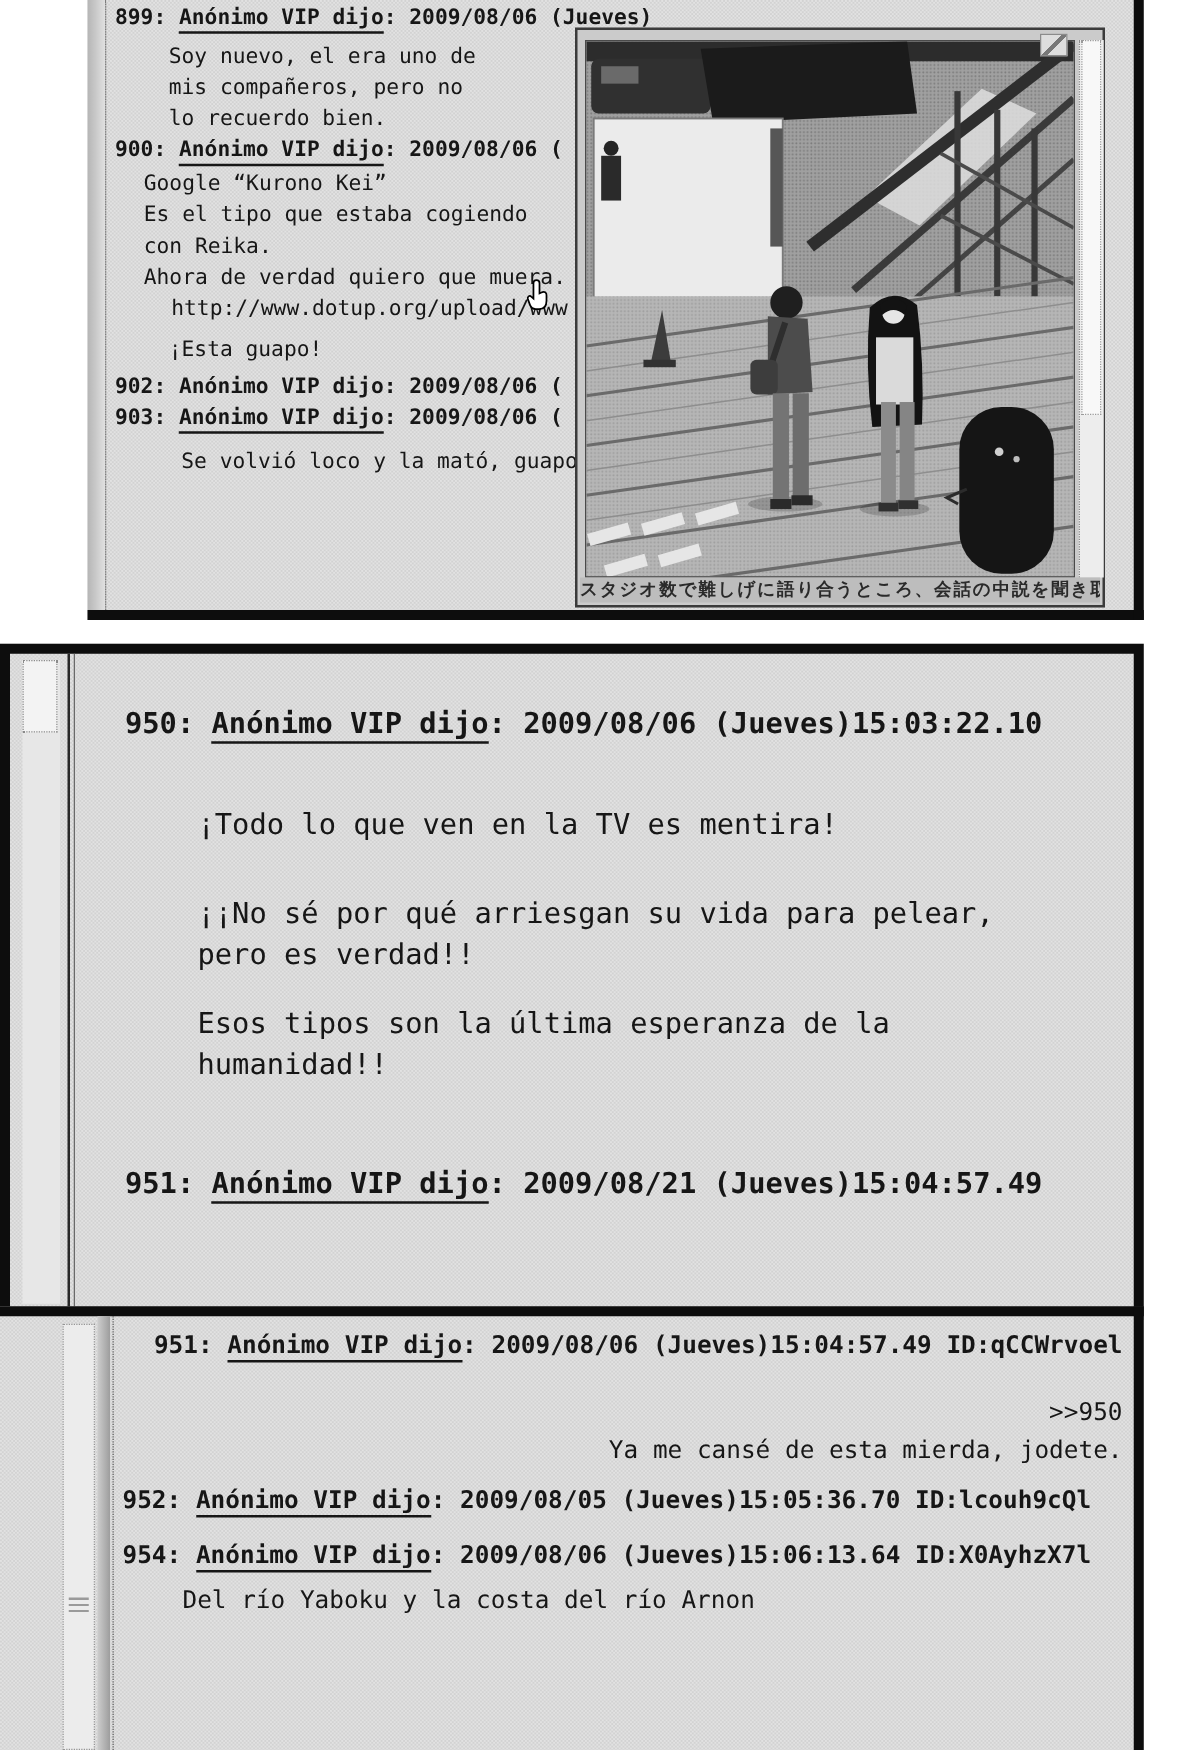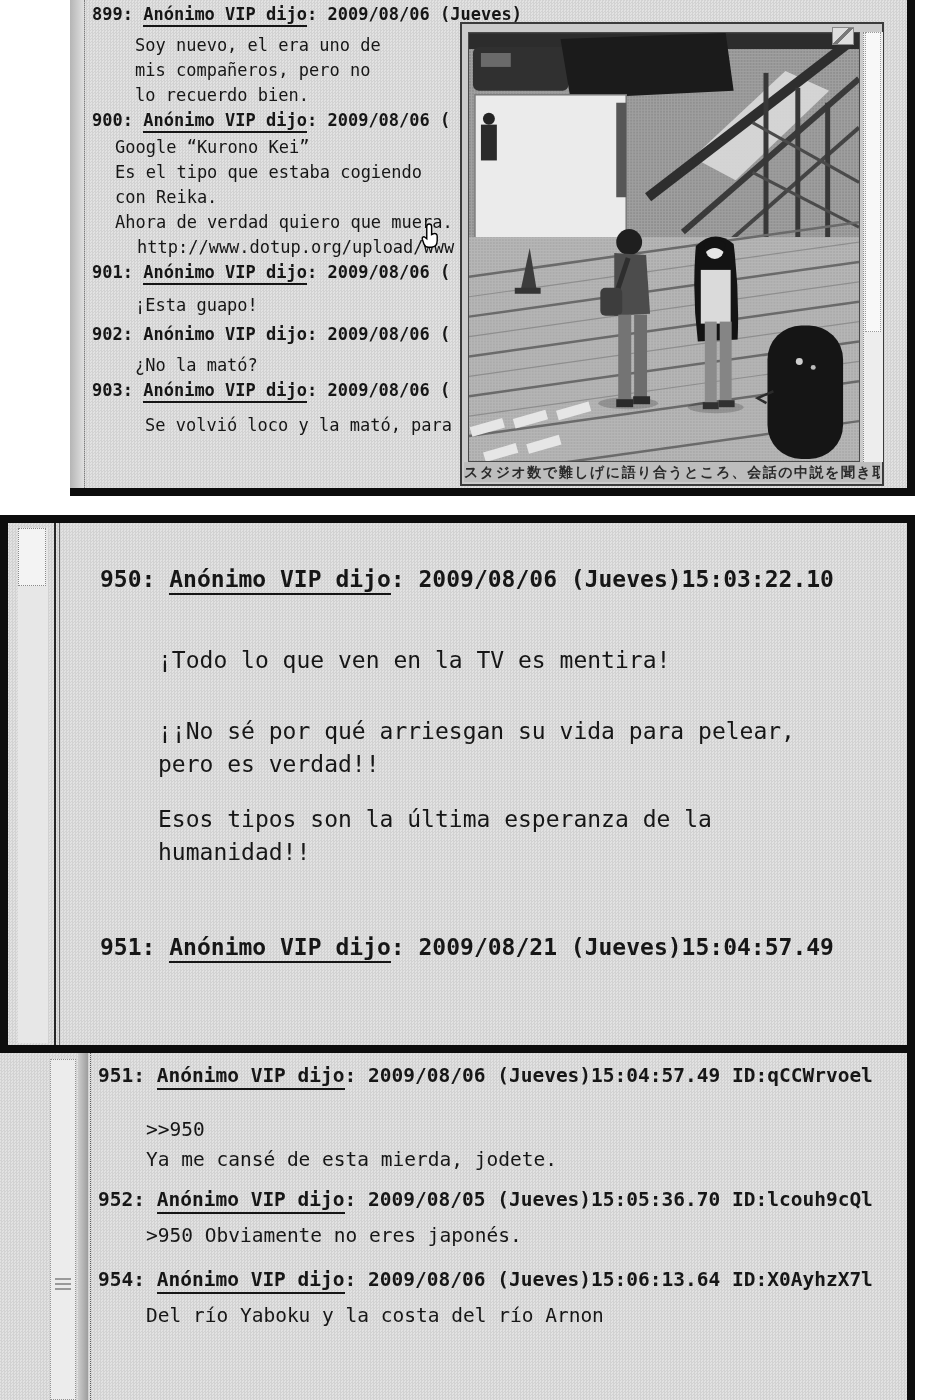--- a/index.html
+++ b/index.html
@@ -57,23 +57,23 @@
   .plink{cursor:pointer;}
 </style>
 </head>
 <body>
 
 <div id="panel1" class="panel ht">
   <div id="p1-strip"></div>
   <div id="p1-posts" class="posts">
       <div class="post" style="margin-top: 0px;"><div class="phead"><span class="pnum">899:</span> <span class="pauthor u">Anónimo VIP dijo</span><span class="pdate">: 2009/08/06 (Jueves)</span></div><div class="pline" style="margin-left: 43px; margin-top: 6px;">Soy nuevo, el era uno de</div><div class="pline" style="margin-left: 43px;">mis compañeros, pero no</div><div class="pline" style="margin-left: 43px;">lo recuerdo bien.</div></div>
       <div class="post" style="margin-top: 0px;"><div class="phead"><span class="pnum">900:</span> <span class="pauthor u">Anónimo VIP dijo</span><span class="pdate">: 2009/08/06 (</span></div><div class="pline" style="margin-left: 23px; margin-top: 2px;">Google “Kurono Kei”</div><div class="pline" style="margin-left: 23px;">Es el tipo que estaba cogiendo</div><div class="pline" style="margin-left: 23px;">con Reika.</div><div class="pline" style="margin-left: 23px;">Ahora de verdad quiero que muera.</div><div class="pline plink" style="margin-left: 45px;">http://www.dotup.org/upload/www</div></div>
-      <div class="post" style="margin-top: 0px;"><div class="phead"><span class="pnum">901:</span> <span class="pauthor u">Anónimo VIP dijo</span><span class="pdate">: 2009/08/06 (</span></div><div class="pline" style="margin-left: 43px; margin-top: 8px;">¡Esta guapo!</div></div>
-      <div class="post" style="margin-top: 4px;"><div class="phead"><span class="pnum">902:</span> <span class="pauthor">Anónimo VIP dijo</span><span class="pdate">: 2009/08/06 (</span></div><div class="pline" style="margin-left: 43px; margin-top: 6px;">¿No la mató?</div></div>
-      <div class="post" style=""><div class="phead"><span class="pnum">903:</span> <span class="pauthor u">Anónimo VIP dijo</span><span class="pdate">: 2009/08/06 (</span></div><div class="pline" style="margin-left: 53px; margin-top: 10px;">Se volvió loco y la mató, para</div></div>
+      <div class="post" style="margin-top: 0px;"><div class="pline" style="margin-left: 43px; margin-top: 8px;">¡Esta guapo!</div></div>
+      <div class="post" style="margin-top: 4px;"><div class="phead"><span class="pnum">902:</span> <span class="pauthor">Anónimo VIP dijo</span><span class="pdate">: 2009/08/06 (</span></div></div>
+      <div class="post" style=""><div class="phead"><span class="pnum">903:</span> <span class="pauthor u">Anónimo VIP dijo</span><span class="pdate">: 2009/08/06 (</span></div><div class="pline" style="margin-left: 53px; margin-top: 10px;">Se volvió loco y la mató, guapo</div></div>
     </div>
 
   <div id="imgwin">
     <div id="win-img">
       <svg width="390" height="428" viewBox="0 0 392 430" xmlns="http://www.w3.org/2000/svg">
         <defs>
           <pattern id="dots" width="3" height="3" patternUnits="userSpaceOnUse">
             <circle cx="1" cy="1" r="0.8" fill="#000000" opacity="0.22"></circle>
           </pattern>
         </defs>
@@ -179,17 +179,17 @@
     </div>
 </div>
 
 <div id="panel3" class="panel ht">
   <div id="p3-track">
     <div id="p3-grip"></div>
   </div>
   <div id="p3-col"></div>
   <div id="p3-dot"></div>
   <div id="p3-posts" class="posts">
-      <div class="post" style="margin-top: 2px;"><div class="phead"><span class="pnum">951:</span> <span class="pauthor u">Anónimo VIP dijo</span><span class="pdate">: 2009/08/06 (Jueves)15:04:57.49 ID:qCCWrvoel</span></div><div class="pline" style="margin-left: 48px; margin-top: 24px;">&gt;&gt;950</div><div class="pline" style="margin-left: 48px;">Ya me cansé de esta mierda, jodete.</div></div>
-      <div class="post" style="margin-top: 10px;"><div class="phead"><span class="pnum">952:</span> <span class="pauthor u">Anónimo VIP dijo</span><span class="pdate">: 2009/08/05 (Jueves)15:05:36.70 ID:lcouh9cQl</span></div><div class="pline" style="margin-left: 48px; margin-top: 6px;">&gt;950 Obviamente no eres japonés.</div></div>
+      <div class="post" style="margin-top: 2px; text-align: right;"><div class="phead"><span class="pnum">951:</span> <span class="pauthor u">Anónimo VIP dijo</span><span class="pdate">: 2009/08/06 (Jueves)15:04:57.49 ID:qCCWrvoel</span></div><div class="pline" style="margin-left: 48px; margin-top: 24px;">&gt;&gt;950</div><div class="pline" style="margin-left: 48px;">Ya me cansé de esta mierda, jodete.</div></div>
+      <div class="post" style="margin-top: 10px;"><div class="phead"><span class="pnum">952:</span> <span class="pauthor u">Anónimo VIP dijo</span><span class="pdate">: 2009/08/05 (Jueves)15:05:36.70 ID:lcouh9cQl</span></div></div>
       <div class="post" style="margin-top: 14px;"><div class="phead"><span class="pnum">954:</span> <span class="pauthor u">Anónimo VIP dijo</span><span class="pdate">: 2009/08/06 (Jueves)15:06:13.64 ID:X0AyhzX7l</span></div><div class="pline" style="margin-left: 48px; margin-top: 6px;">Del río Yaboku y la costa del río Arnon</div></div>
     </div>
 </div>
 
 </body></html>

